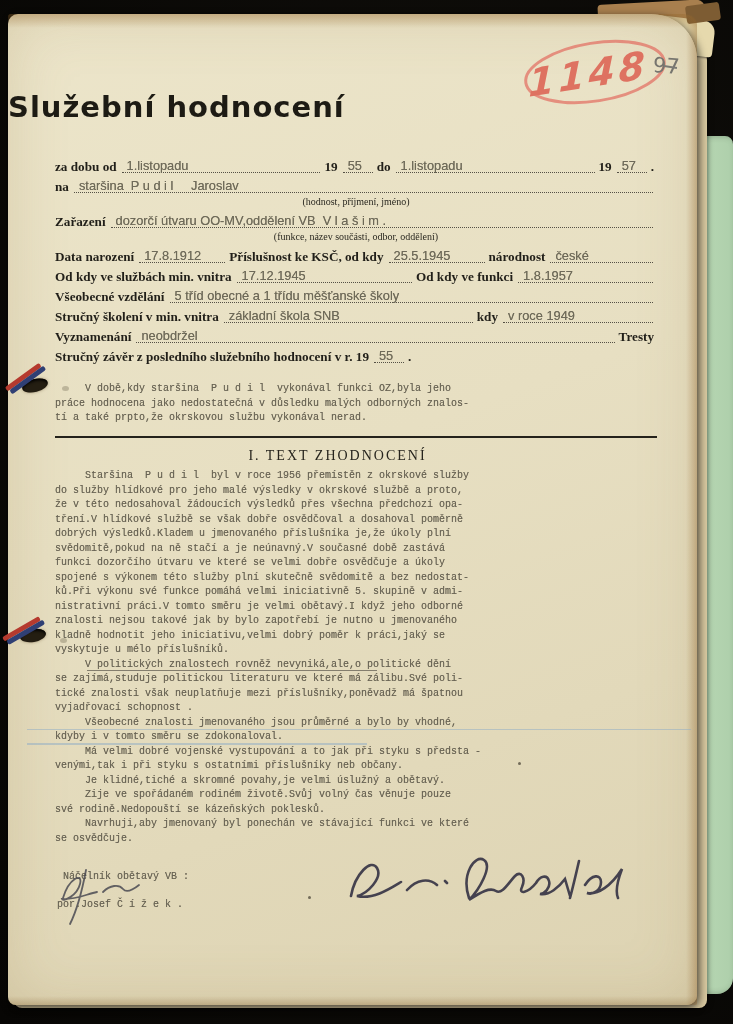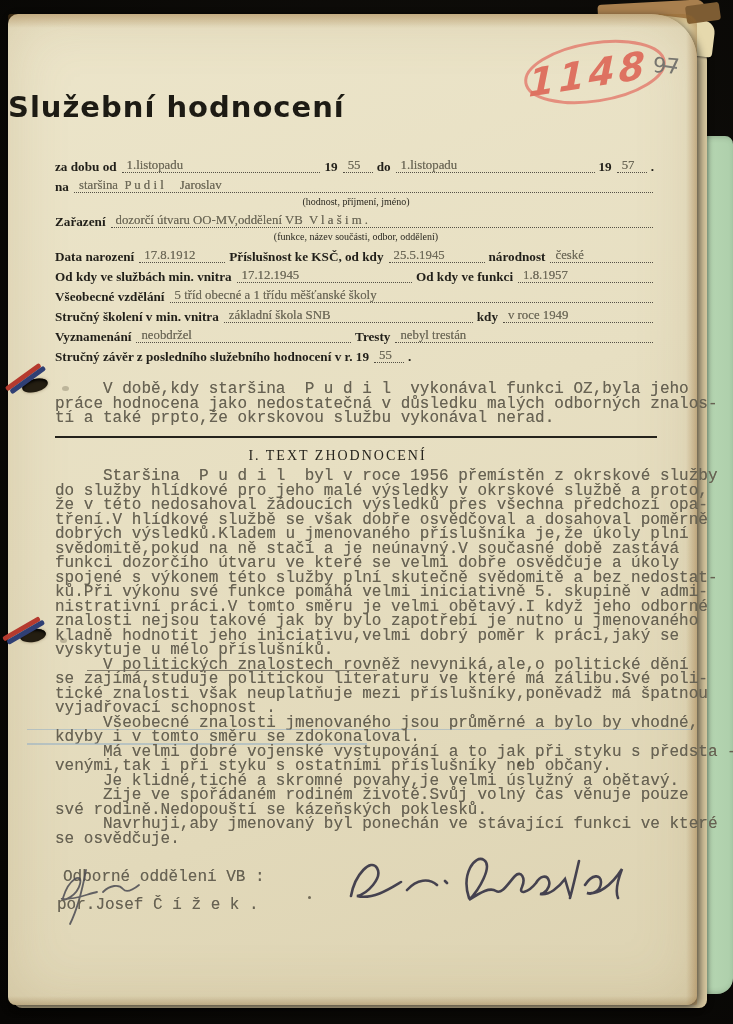--- a/index.html
+++ b/index.html
@@ -54,29 +54,29 @@
 
   
   .form{position:absolute;left:47px;right:40px;top:142px;}
   .frow{display:flex;align-items:flex-end;height:20px;}
   .lbl{font-family:"Liberation Serif",serif;font-weight:bold;font-size:13.2px;
     color:#211f19;white-space:pre;padding:0 3px 1px 0;}
   .val{border-bottom:1px dotted #555146;margin:0 4px 3px 2px;position:relative;height:17px;}
   .grow{flex:1;}
   .g13{flex:1.3;} .g12{flex:1.2;}
   .w30{flex:0 0 30px;} .w86{flex:0 0 86px;} .w96{flex:0 0 96px;} .w150{flex:0 0 150px;margin-top:13px;}
-  .tw{font-family:Liberation Serif, serif;font-size:12.8px;
+  .tw{font-family:Liberation Sans, sans-serif;font-size:12.8px;
     color:#6e6a59;white-space:pre;position:absolute;left:5px;bottom:-1px;
     text-shadow:0 0 .5px rgba(95,90,72,.7);}
   .caption{height:15px;text-align:center;font-family:"Liberation Serif",serif;
     font-weight:normal;font-size:10px;color:#2a2820;}
 
   
   .typedblock{font-family:"Liberation Mono","DejaVu Sans Mono",monospace;
-    font-size:16px;line-height:14.5px;color:#676253;white-space:pre;
+    font-size:10px;line-height:14.5px;color:#676253;white-space:pre;
     text-shadow:0 0 .5px rgba(95,90,72,.55);}
   .summary{position:absolute;left:47px;right:36px;top:368px;}
   .rule{position:absolute;left:47px;right:40px;top:422px;height:2px;background:#24221b;border:0;margin:0;}
   .section-title{position:absolute;left:0;right:30px;top:434px;text-align:center;
     font-family:"Liberation Serif",serif;font-size:14px;letter-spacing:2px;color:#26241d;}
   .bodytext{position:absolute;left:47px;right:36px;top:455px;}
   .tline{position:relative;height:14.5px;}
   .tline.u-pencil::after{content:"";position:absolute;left:32px;width:290px;bottom:1px;
     height:1.3px;background:rgba(108,103,90,.8);}
   .tline.u-blue::after{content:"";position:absolute;left:-28px;right:-30px;bottom:0;
@@ -203,42 +203,39 @@
         <span class="val w150">
             <span class="tw">v roce 1949</span>
           </span>
       </div>
       <div class="frow">
         <span class="lbl">Vyznamenání</span>
         <span class="val grow">
             <span class="tw">neobdržel</span>
           </span>
         <span class="lbl">Tresty</span>
-        <span class="val grow g12">
-            <span class="tw">nebyl trestán</span>
-          </span>
       </div>
       <div class="frow">
         <span class="lbl">Stručný závěr z posledního služebního hodnocení v r. 19</span>
         <span class="val w30">
             <span class="tw">55</span>
           </span>
         <span class="lbl">.</span>
       </div>
     </div>
 
     <div class="summary typedblock"><div class="tline">     V době,kdy staršina  P u d i l  vykonával funkci OZ,byla jeho</div><div class="tline">práce hodnocena jako nedostatečná v důsledku malých odborných znalos-</div><div class="tline">tí a také prpto,že okrskovou službu vykonával nerad.</div></div>
 
     <hr class="rule">
     <div class="section-title">I. TEXT ZHODNOCENÍ</div>
 
     <div class="bodytext typedblock"><div class="tline">     Staršina  P u d i l  byl v roce 1956 přemístěn z okrskové služby</div><div class="tline">do služby hlídkové pro jeho malé výsledky v okrskové službě a proto,</div><div class="tline">že v této nedosahoval žádoucích výsledků přes všechna předchozí opa-</div><div class="tline">tření.V hlídkové službě se však dobře osvědčoval a dosahoval poměrně</div><div class="tline">dobrých výsledků.Kladem u jmenovaného příslušníka je,že úkoly plní</div><div class="tline">svědomitě,pokud na ně stačí a je neúnavný.V současné době zastává</div><div class="tline">funkci dozorčího útvaru ve které se velmi dobře osvědčuje a úkoly</div><div class="tline">spojené s výkonem této služby plní skutečně svědomitě a bez nedostat-</div><div class="tline">ků.Při výkonu své funkce pomáhá velmi iniciativně 5. skupině v admi-</div><div class="tline">nistrativní práci.V tomto směru je velmi obětavý.I když jeho odborné</div><div class="tline">znalosti nejsou takové jak by bylo zapotřebí je nutno u jmenovaného</div><div class="tline">kladně hodnotit jeho iniciativu,velmi dobrý poměr k práci,jaký se</div><div class="tline">vyskytuje u mélo příslušníků.</div><div class="tline u-pencil">     V politických znalostech rovněž nevyniká,ale,o politické dění</div><div class="tline">se zajímá,studuje politickou literaturu ve které má zálibu.Své poli-</div><div class="tline">tické znalosti však neuplatňuje mezi příslušníky,poněvadž má špatnou</div><div class="tline">vyjadřovací schopnost .</div><div class="tline u-blue">     Všeobecné znalosti jmenovaného jsou průměrné a bylo by vhodné,</div><div class="tline u-blue2">kdyby i v tomto směru se zdokonaloval.</div><div class="tline">     Má velmi dobré vojenské vystupování a to jak při styku s předsta -</div><div class="tline">venými,tak i při styku s ostatními příslušníky neb občany.</div><div class="tline">     Je klidné,tiché a skromné povahy,je velmi úslužný a obětavý.</div><div class="tline">     Zije ve spořádaném rodiném životě.Svůj volný čas věnuje pouze</div><div class="tline">své rodině.Nedopouští se kázeňských poklesků.</div><div class="tline">     Navrhuji,aby jmenovaný byl ponechán ve stávající funkci ve které</div><div class="tline">se osvědčuje.</div></div>
 
     <div class="signoff">
-      <div class="role typedblock">Odborné oddělení VB :</div>
+      <div class="role typedblock">Náčelník obětavý VB :</div>
       <svg class="sig-small" width="130" height="64" viewBox="0 0 130 64">
         <path d="M10 34 C16 14 30 8 27 20 C24 32 10 38 9 35 C22 36 34 30 44 28 M33 6 C30 22 26 42 17 60 M50 28 C57 21 66 20 70 25 C74 30 81 25 86 21" fill="none" stroke="#4a4a52" stroke-width="1.8" stroke-linecap="round" opacity=".85"></path>
       </svg>
       <div class="name typedblock">por.Josef Č í ž e k .</div>
       <svg class="sig-big" width="310" height="66" viewBox="0 0 310 66">
         <path d="M8 48 C12 26 28 10 34 20 C40 30 24 46 14 48 C30 52 48 40 58 34 M64 42 C74 31 86 30 94 37 M102 33 l2 2 M126 50 C118 26 132 6 141 12 C150 18 136 42 126 52 C138 44 147 39 153 43 C159 47 166 34 172 28 C178 22 183 30 179 39 C175 47 185 45 193 35 C197 28 204 26 206 33 C208 40 201 46 197 46 C206 48 216 39 222 31 L227 48 M236 13 C233 26 230 39 227 50 M242 37 C249 26 258 26 258 34 C258 43 249 47 244 45 C255 47 268 38 279 21 C274 34 272 43 275 50" fill="none" stroke="#343244" stroke-width="2.6" stroke-linecap="round" opacity=".9"></path>
       </svg>
     </div>
 
     <div class="speck" style="left:510px;top:748px;"></div>

